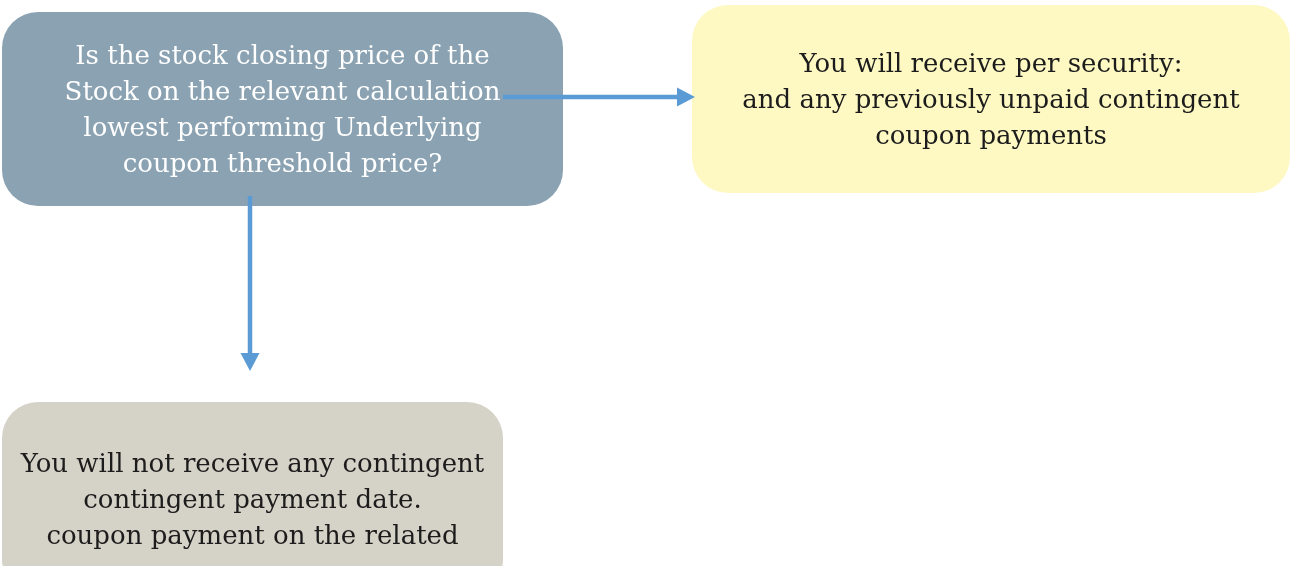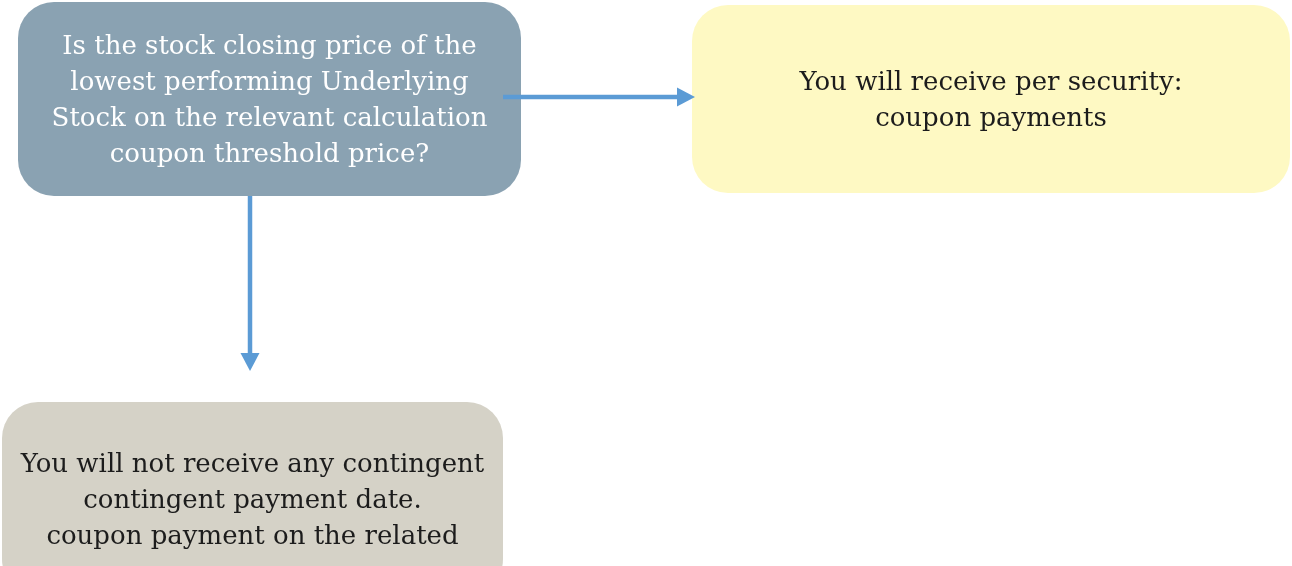--- a/index.html
+++ b/index.html
@@ -26,26 +26,25 @@
     box-sizing: border-box;
   }
   .box-text {
     font-size: 26px;
     line-height: 36px;
     width: 100%;
   }
   .line { display: block; white-space: nowrap; }
   .question-box {
     left: 2px;
-    top: 2px;
-    width: 503px;
+    top: 12px;
+    width: 561px;
     height: 194px;
     background: #8aa2b2;
     color: #ffffff;
-    margin-left: 16px;
   }
   .receive-box {
     left: 692px;
     top: 5px;
     width: 598px;
     height: 188px;
     background: #fef9c3;
     color: #1c1c1c;
   }
   .no-receive-box {
@@ -67,29 +66,30 @@
   }
 </style>
 </head>
 <body>
 
 <div class="canvas">
 
   <div class="box question-box">
     <div class="box-text">
       <span class="line">Is the stock closing price of the</span>
+      <span class="line">Stock on the relevant calculation</span>
       <span class="line">lowest performing Underlying</span>
-      <span class="line">Stock on the relevant calculation</span>
       <span class="line">coupon threshold price?</span>
     </div>
   </div>
 
   <div class="box receive-box">
     <div class="box-text">
       <span class="line">You will receive per security:</span>
+      <span class="line">and any previously unpaid contingent</span>
       <span class="line">coupon payments</span>
     </div>
   </div>
 
   <div class="box no-receive-box">
     <div class="box-text">
       <span class="line">You will not receive any contingent</span>
       <span class="line">contingent payment date.</span>
       <span class="line">coupon payment on the related</span>
     </div>

